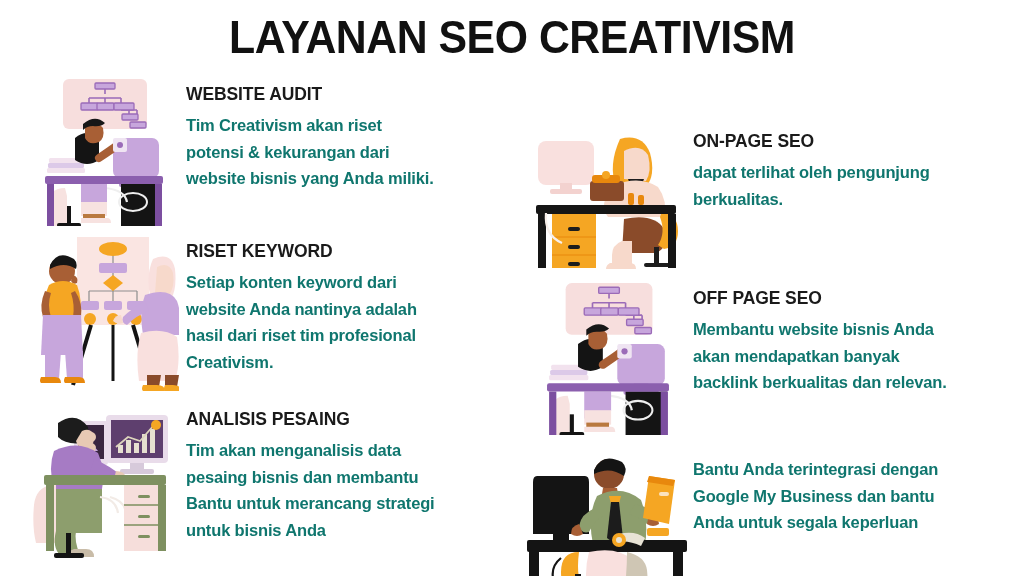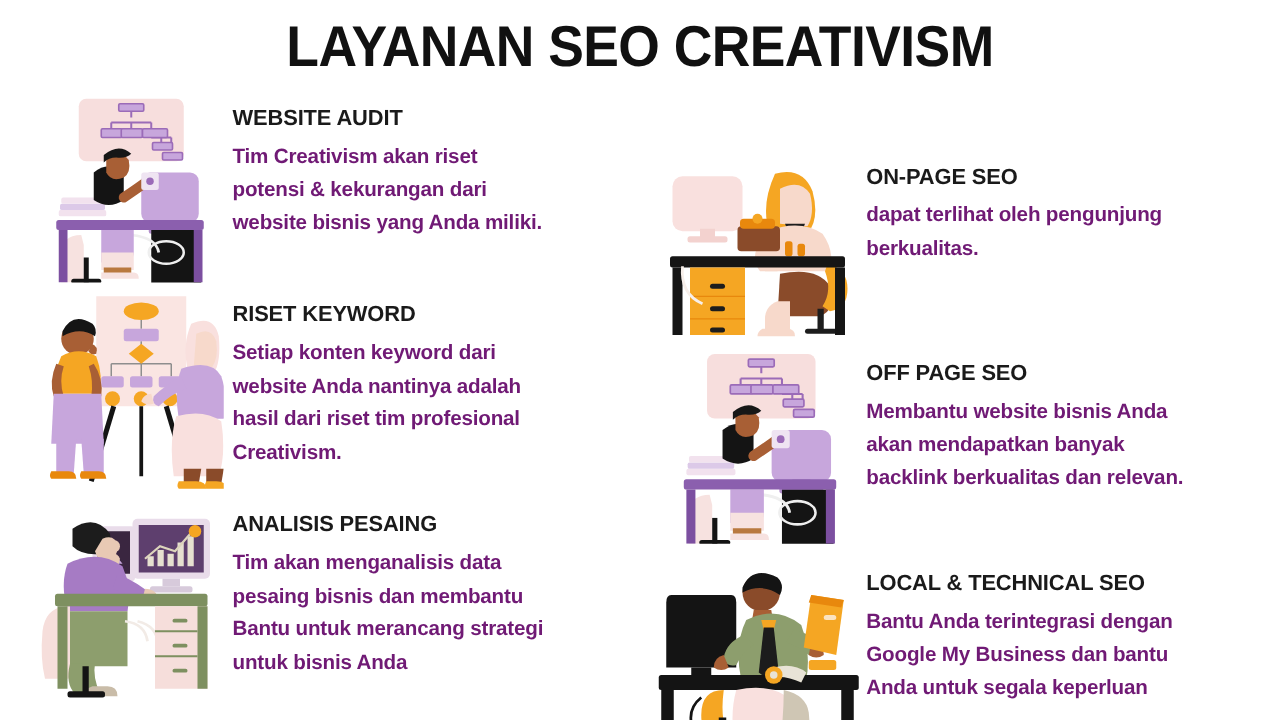--- a/index.html
+++ b/index.html
@@ -65,21 +65,21 @@
     color:#1a1a1a;
     letter-spacing:-0.1px;
     margin-bottom:7px;
     white-space:nowrap;
   }
   .bd {
     font-family:"Liberation Sans", sans-serif;
     font-weight:600;
     font-size:16.5px;
     line-height:1.62;
-    color:#701a75;
+    color:#0f766e;
     letter-spacing:-0.15px;
   }
   .bd span { display:block; }
 </style>
 </head>
 <body>
 
 <div class="poster">
 
   <div class="title">LAYANAN SEO CREATIVISM</div>
@@ -381,21 +381,20 @@
           <path d="M104 104 q18 4 20 18 q2 20 -2 32 l-22 0 q4 -26 4 -50 z" fill="#CFC6B4"></path>
           <path d="M68 150 h28 q2 8 -4 8 h-20 q-6 0 -4 -8 z" fill="#1C1C1C"></path>
           <path d="M104 150 h28 q2 8 -4 8 h-20 q-6 0 -4 -8 z" fill="#1C1C1C"></path>
           <path d="M96 86 q16 -4 26 4 l-4 8 q-12 -6 -24 -4 z" fill="#E8E3D6"></path>
           <circle cx="96" cy="92" r="7" fill="#F5A623"></circle>
           <circle cx="96" cy="92" r="3" fill="#E8E3D6"></circle>
           <rect x="124" y="80" width="22" height="8" rx="2" fill="#F5A623"></rect>
         </svg>
       </div>
       <div class="txt">
-        <div class="hd">LOCAL &amp; TECHNICAL SEO</div>
         <div class="bd">
           <span>Bantu Anda terintegrasi dengan</span>
           <span>Google My Business dan bantu</span>
           <span>Anda untuk segala keperluan</span>
         </div>
       </div>
     </div>
 
   </div>
 </div>

